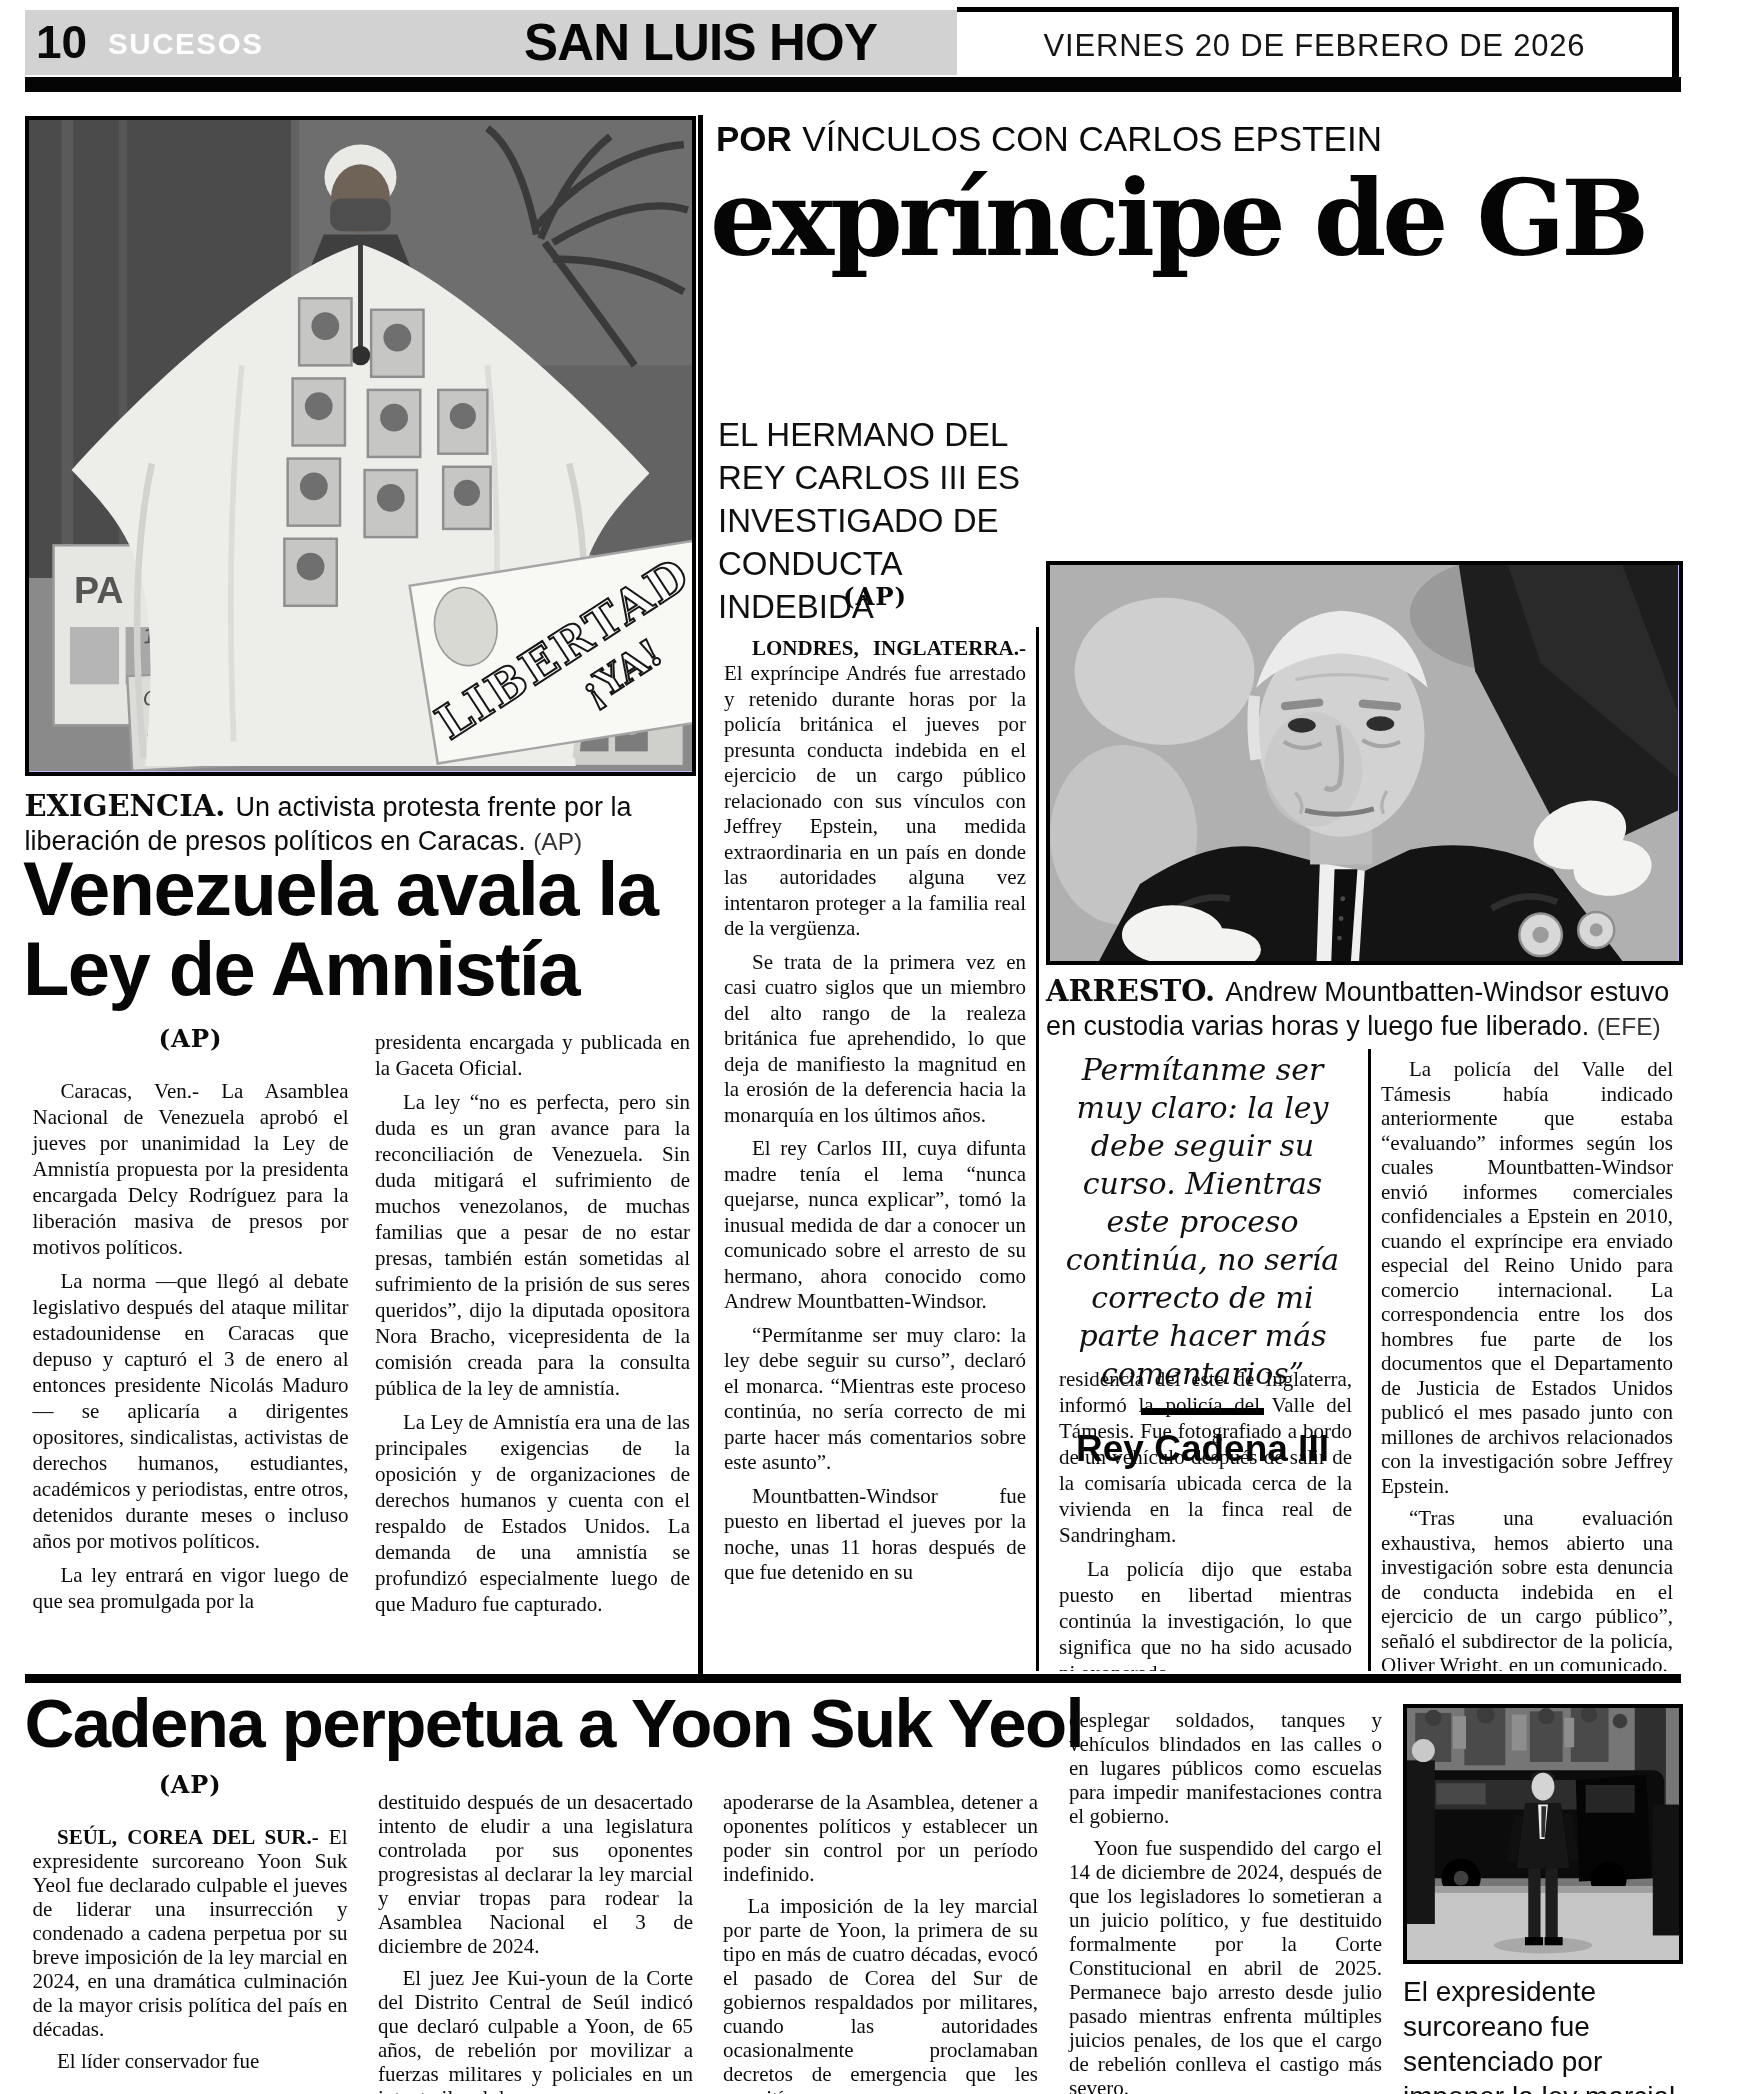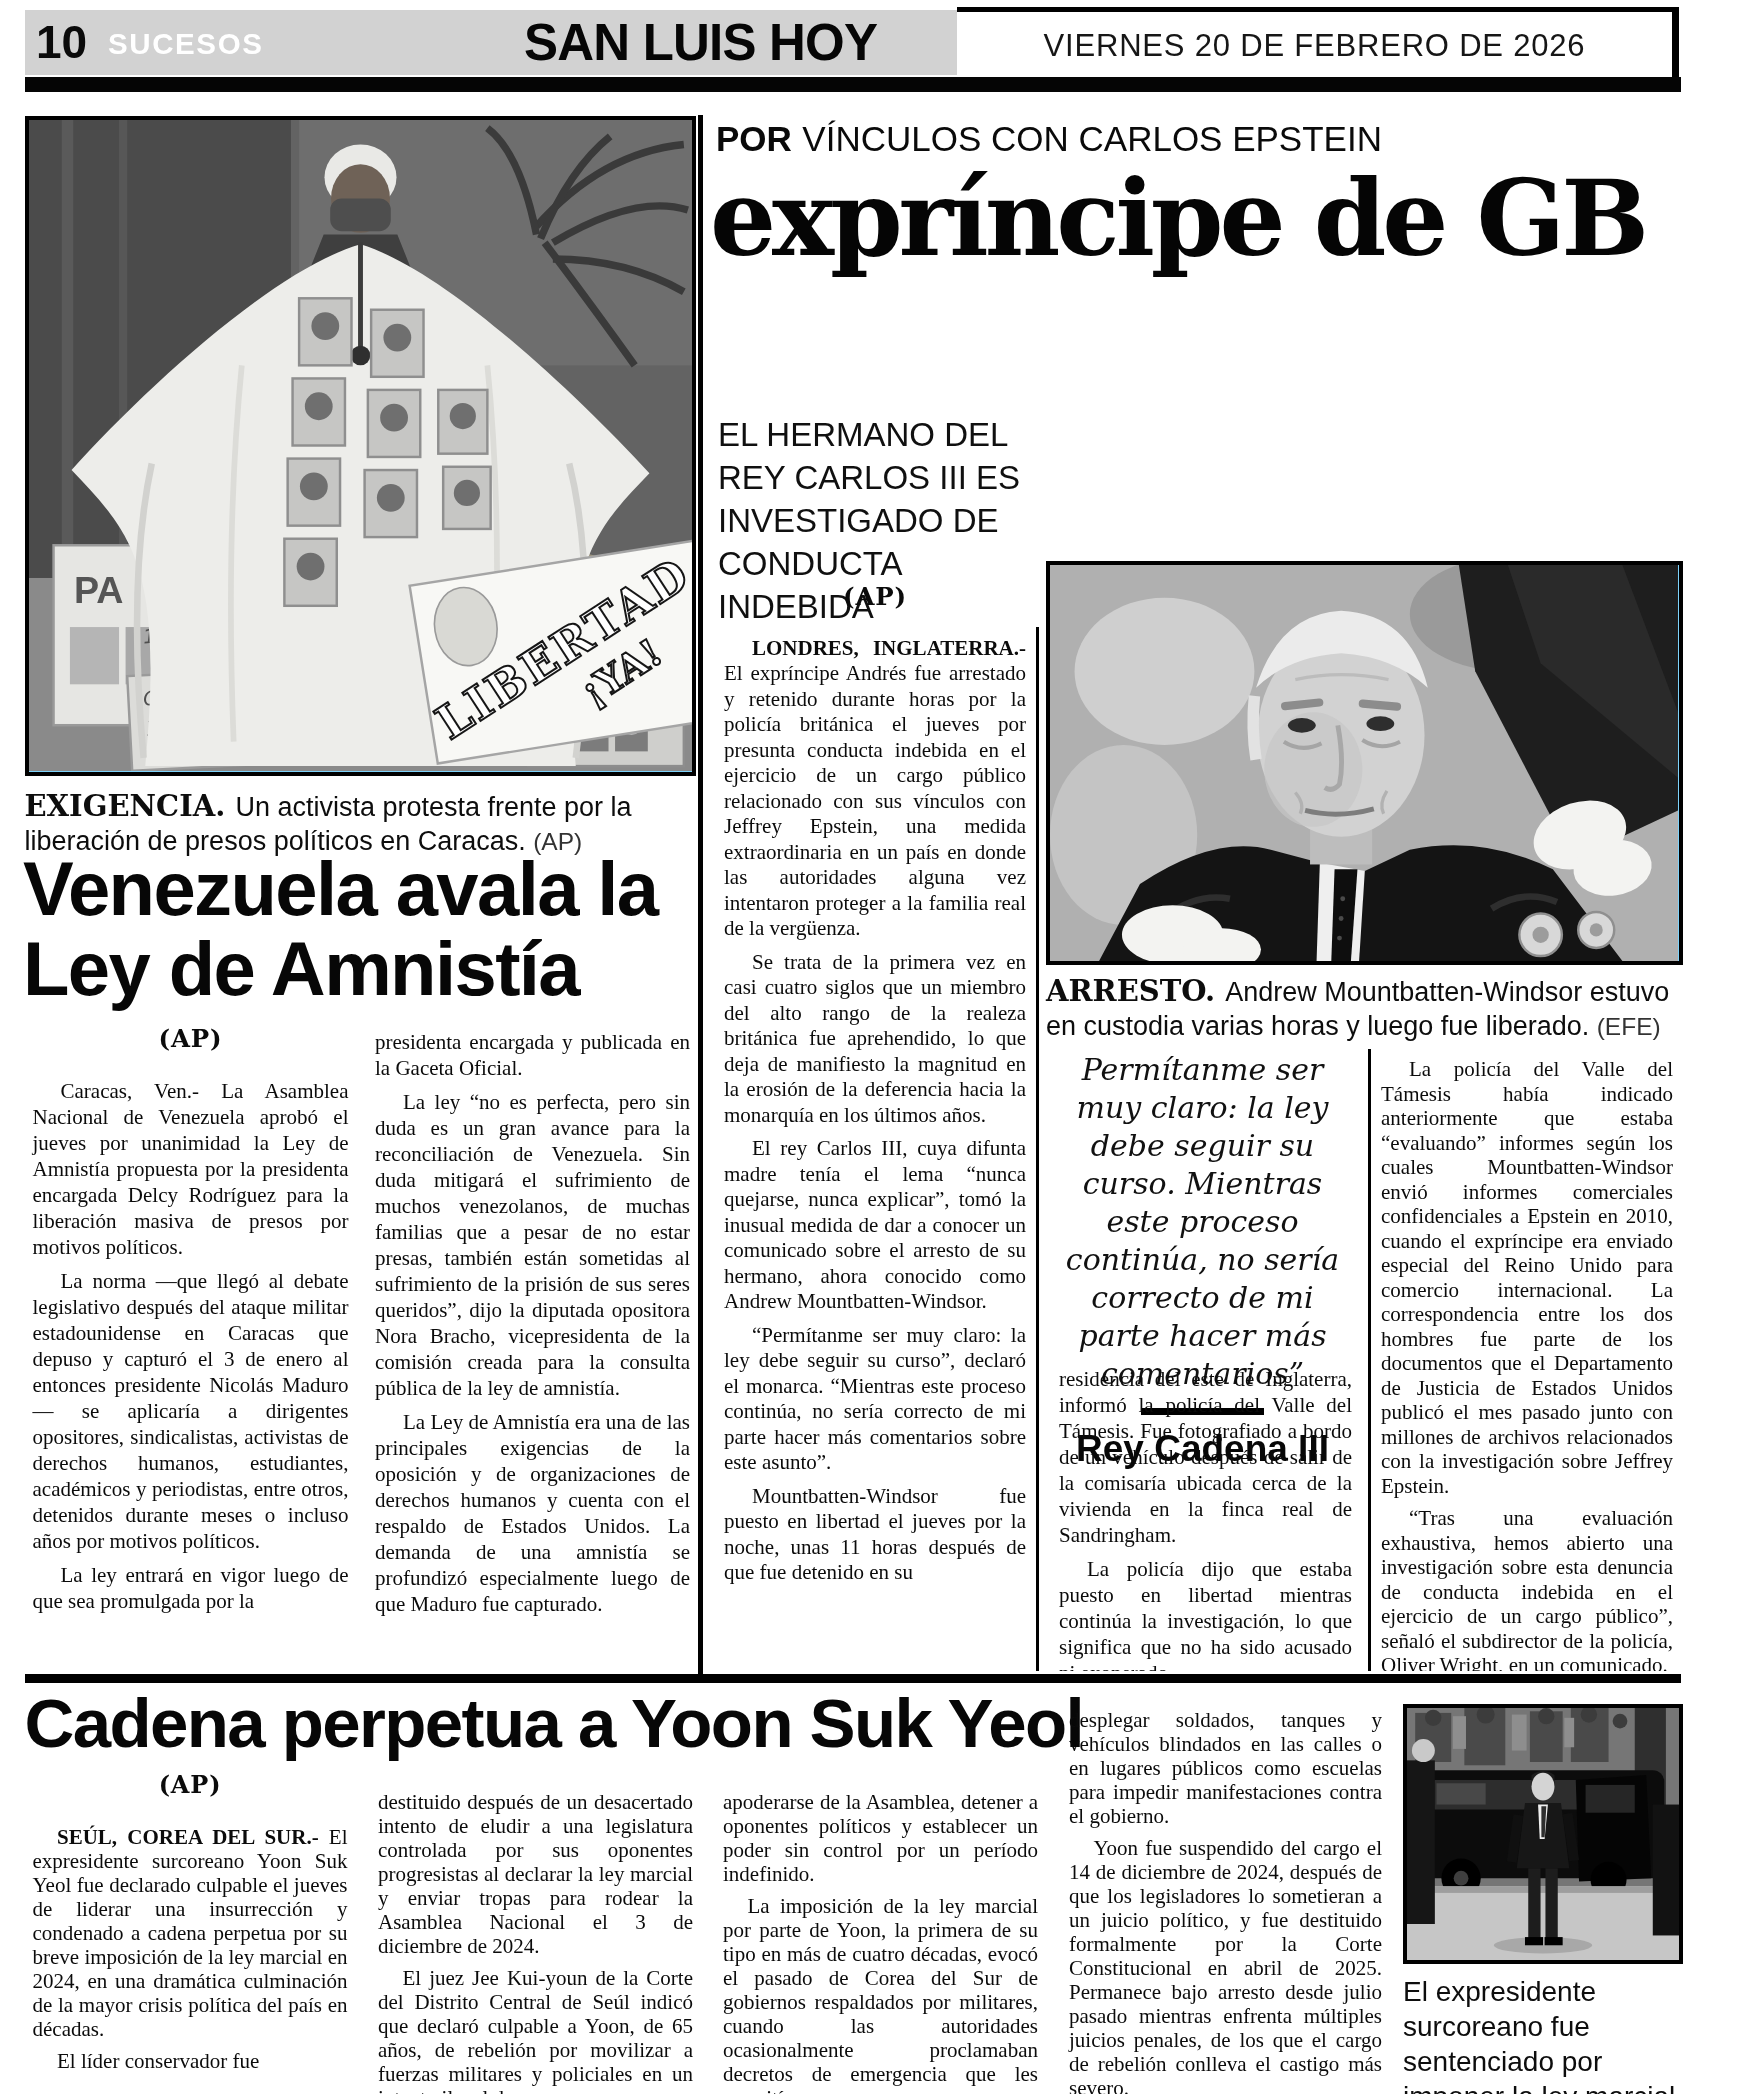--- a/index.html
+++ b/index.html
@@ -20,21 +20,21 @@
        font-family:"Liberation Sans",sans-serif;font-size:31px;font-weight:400;letter-spacing:0.8px;color:#161616;}
   #top-bar{left:24.5px;top:77px;width:1656px;height:14.7px;background:#050505;}
 
   
   #v-rule-main{left:698px;top:115px;width:4.9px;height:1560px;background:#000;}
   #gb-rule-a{left:1036px;top:627px;width:2.5px;height:1044px;background:#000;}
   #gb-rule-b{left:1368px;top:1049px;width:2.5px;height:622px;background:#000;}
   #h-divider{left:24.5px;top:1674px;width:1656px;height:9px;background:#000;}
 
   
-  .photo-frame{border:4.1px solid #000;box-sizing:border-box;background:#7dd3fc;}
+  .photo-frame{border:4.1px solid #000;box-sizing:border-box;background:#c4b5fd;}
   .photo-frame svg{display:block;}
   #ven-photo-frame{left:24.5px;top:116px;width:671px;height:660px;}
   #gb-photo-frame{left:1046px;top:561px;width:637px;height:404px;}
   #yoon-photo-frame{left:1403px;top:1704px;width:280px;height:260px;}
 
   
   .caption{font-family:"Liberation Sans",sans-serif;font-size:27px;line-height:34px;color:#0d0d0d;}
   .cap-lead{font-family:"DejaVu Serif",serif;font-weight:900;font-size:29px;margin-right:0.35em;}
   .cap-text{font-weight:400;text-align:center;}
   .cap-credit{font-weight:400;font-size:24.5px;color:#333;margin-left:0.3em;}

